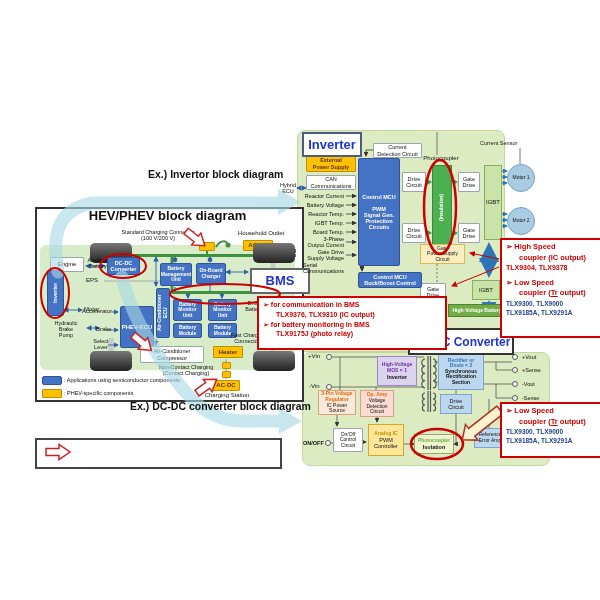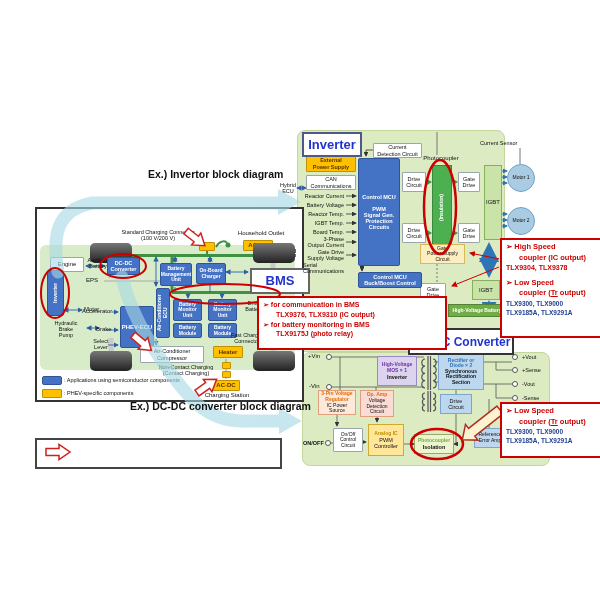--- a/index.html
+++ b/index.html
@@ -173,20 +173,21 @@
       <circle cx="329" cy="357" r="2.5"></circle>
         <circle cx="329" cy="387" r="2.5"></circle>
         <circle cx="328" cy="443" r="2.5"></circle>
       <circle cx="515" cy="357" r="2.5"></circle>
         <circle cx="515" cy="370" r="2.5"></circle>
       <circle cx="515" cy="384" r="2.5"></circle>
         <circle cx="515" cy="398" r="2.5"></circle>
     </g>
   </svg>
 
+  <div class="label" style="left:35px;top:209px;width:265px;text-align:center;font-weight:bold;font-size:13px;">HEV/PHEV block diagram</div>
   <div class="label fs55" style="left:108px;top:229px;width:100px;text-align:center;">Standard Charging Connector
 (100 V/200 V)</div>
   <div class="box orange" style="left:199px;top:242px;width:16px;height:9px;"></div>
   <div class="label fs6" style="left:230px;top:230px;width:62px;text-align:center;">Household Outlet</div>
   <div class="box orange fs6" style="left:243px;top:240px;width:30px;height:11px;">AC-DC</div>
   <div class="label fs6" style="left:283px;top:248px;font-weight:bold;">CAN</div>
   <div class="label fs6" style="left:284px;top:286px;font-weight:bold;">CAN</div>
 
   <div class="wheel" style="left:90px;top:243px;width:42px;height:20px;"></div>
   <div class="wheel" style="left:253px;top:243px;width:42px;height:20px;"></div>

